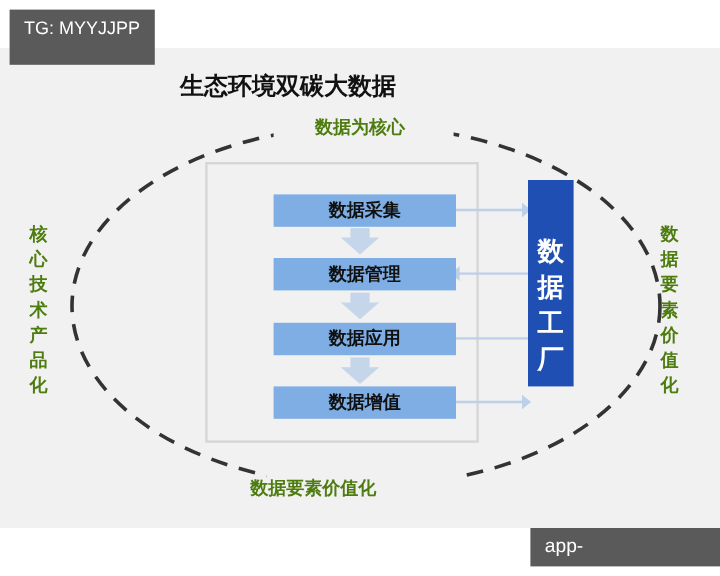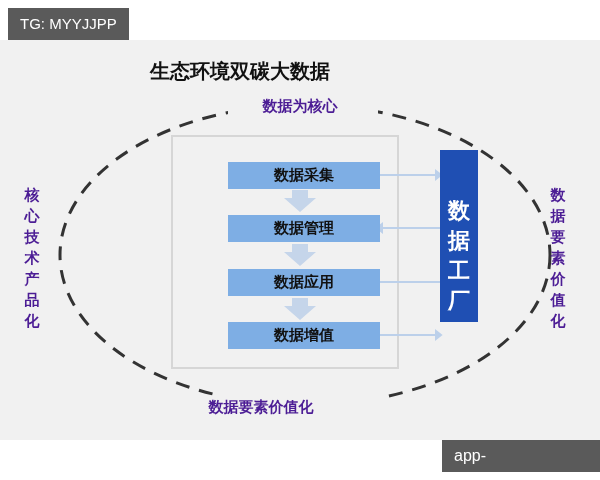--- a/index.html
+++ b/index.html
@@ -1,22 +1,22 @@
 <!DOCTYPE html>
 <html><head>
 <meta charset="utf-8">
 <style>
   html,body{margin:0;padding:0;}
   body{width:600px;height:480px;position:relative;background:#ffffff;overflow:hidden;font-family:"DejaVu Sans",sans-serif;}
   .panel{position:absolute;left:0;top:40px;width:600px;height:400px;background:#f1f1f1;}
   .tag{position:absolute;background:#5a5a5a;color:#ffffff;font-family:"Liberation Sans",sans-serif;font-size:15px;line-height:32px;padding:0 12px;}
-  .tag-top{left:8px;top:8px;height:32px;}
+  .tag-top{left:8px;top:8px;height:46px;}
   .tag-bottom{left:416px;top:440px;height:32px;font-size:16px;margin-left:26px;}
   .title{position:absolute;left:0;width:480px;top:58px;text-align:center;font-size:20px;font-weight:bold;color:#111;font-family:Liberation Mono, monospace;}
-  .red{color:#4c1d95;font-weight:bold;font-size:15px;}
+  .red{color:#4d7c0f;font-weight:bold;font-size:15px;}
   .red-top{position:absolute;left:0;width:600px;top:97px;text-align:center;}
   .red-bottom{position:absolute;left:0;width:522px;top:398px;text-align:center;}
   .vert{position:absolute;width:20px;text-align:center;line-height:21px;}
   .vert-left{left:22px;top:185px;}
   .vert-right{left:548px;top:185px;}
   svg.diag{position:absolute;left:0;top:0;}
   .box{position:absolute;left:228px;width:152px;height:27px;background:#7eaee4;color:#111;font-weight:bold;font-size:15px;text-align:center;line-height:27px;}
   .factory{position:absolute;left:440px;top:150px;width:38px;height:172px;background:#1f4fb3;color:#fff;font-weight:bold;font-size:22px;text-align:center;}
   .factory .chars{position:absolute;left:0;width:38px;top:46px;line-height:30px;}
 </style>

